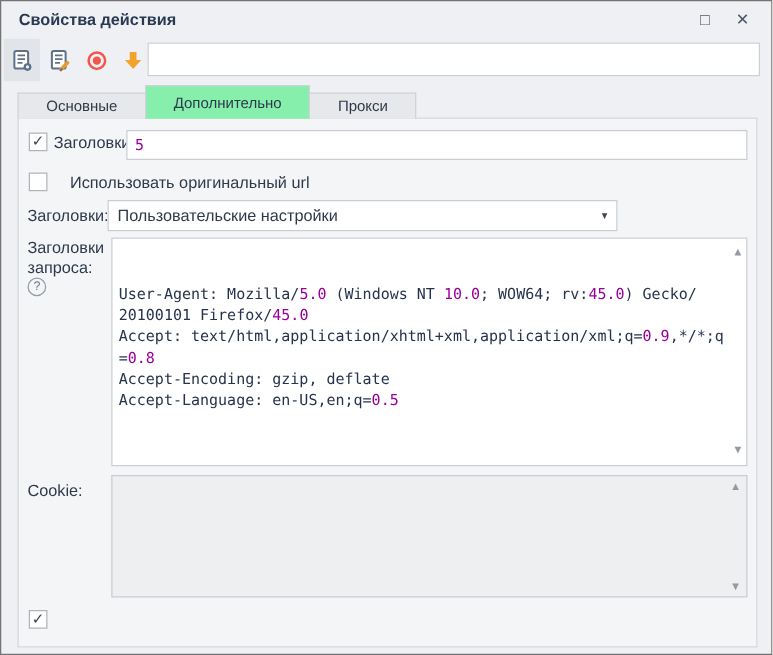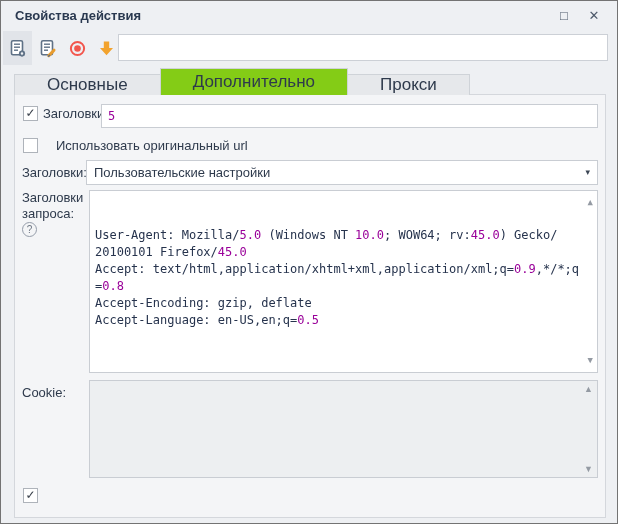--- a/index.html
+++ b/index.html
@@ -21,34 +21,34 @@
   .toolbar{position:absolute; top:28px; left:0; right:0; height:38px;}
   .tool-btn{position:absolute; top:2px; width:29px; height:34px; display:flex;
             align-items:center; justify-content:center;}
   .tool-btn.selected{background:#e1e4e9;}
   .tool-btn:nth-child(1){left:2px;} .tool-btn:nth-child(2){left:32px;}
   .tool-btn:nth-child(3){left:62px;} .tool-btn:nth-child(4){left:91px;}
   .toolbar-input{position:absolute; left:117px; top:5px; width:490px; height:27px;
                  border:1px solid #ccd0d6; background:#fff; font-size:13px; padding:0 6px;}
   
   .tabs{position:absolute; top:67px; left:13px; height:27px; display:flex; align-items:flex-end; z-index:3;}
-  .tab{height:21px; line-height:20px; padding:0 32px; background:#e6e8eb;
-       border:1px solid #cfd3d8; border-bottom:none; font-size:17px; color:var(--ui-text);
+  .tab{height:21px; line-height:20px; padding:0 22px; background:#e6e8eb;
+       border:1px solid #cfd3d8; border-bottom:none; font-size:12px; color:var(--ui-text);
        margin-right:-1px; white-space:nowrap;}
-  .tab.active{height:27px; line-height:26px; background:#84cc16; z-index:4;}
+  .tab.active{height:27px; line-height:26px; background:#86efac; z-index:4;}
   
   .panel{position:absolute; left:13px; top:93px; width:592px; height:424px;
          background:#f4f5f7; border:1px solid #d4d7dc; z-index:1;}
   .label{position:absolute; font-size:13px; color:var(--ui-text); line-height:16px;}
   .checkbox{position:absolute; width:15px; height:15px; background:#fff; border:1px solid #aeb3ba;
             font-size:12px; line-height:13px; text-align:center; color:#3a414b;}
   .text-input{position:absolute; background:#fff; border:1px solid #c9cdd3;
               font-family:"DejaVu Sans Mono","Liberation Mono",monospace;
               font-size:12px; color:var(--number-magenta); padding:0 6px;}
-  .combo{position:absolute; left:71px; top:65px; width:512px; height:25px; background:#fff;
+  .combo{position:absolute; left:71px; top:65px; width:408px; height:25px; background:#fff;
          border:1px solid #c9cdd3; font-size:13px; line-height:23px; padding:0 22px 0 7px;
          color:var(--ui-text); white-space:nowrap; overflow:hidden;}
   .combo .arrow{position:absolute; right:7px; top:0; line-height:23px; font-size:9px; color:#3c4654;}
   .editor{position:absolute; left:74px; top:95px; width:509px; height:183px; background:#fff;
           border:1px solid #c9cdd3; font-family:"DejaVu Sans Mono","Liberation Mono",monospace;
           font-size:12px; line-height:17px; color:var(--mono-text);
           padding:2px 16px 2px 5px; white-space:pre; overflow:hidden;}
   .editor .num{color:var(--number-magenta);}
   .cookie-box{position:absolute; left:74px; top:285px; width:509px; height:98px;
               background:#edeff1; border:1px solid #c9cdd3;}

